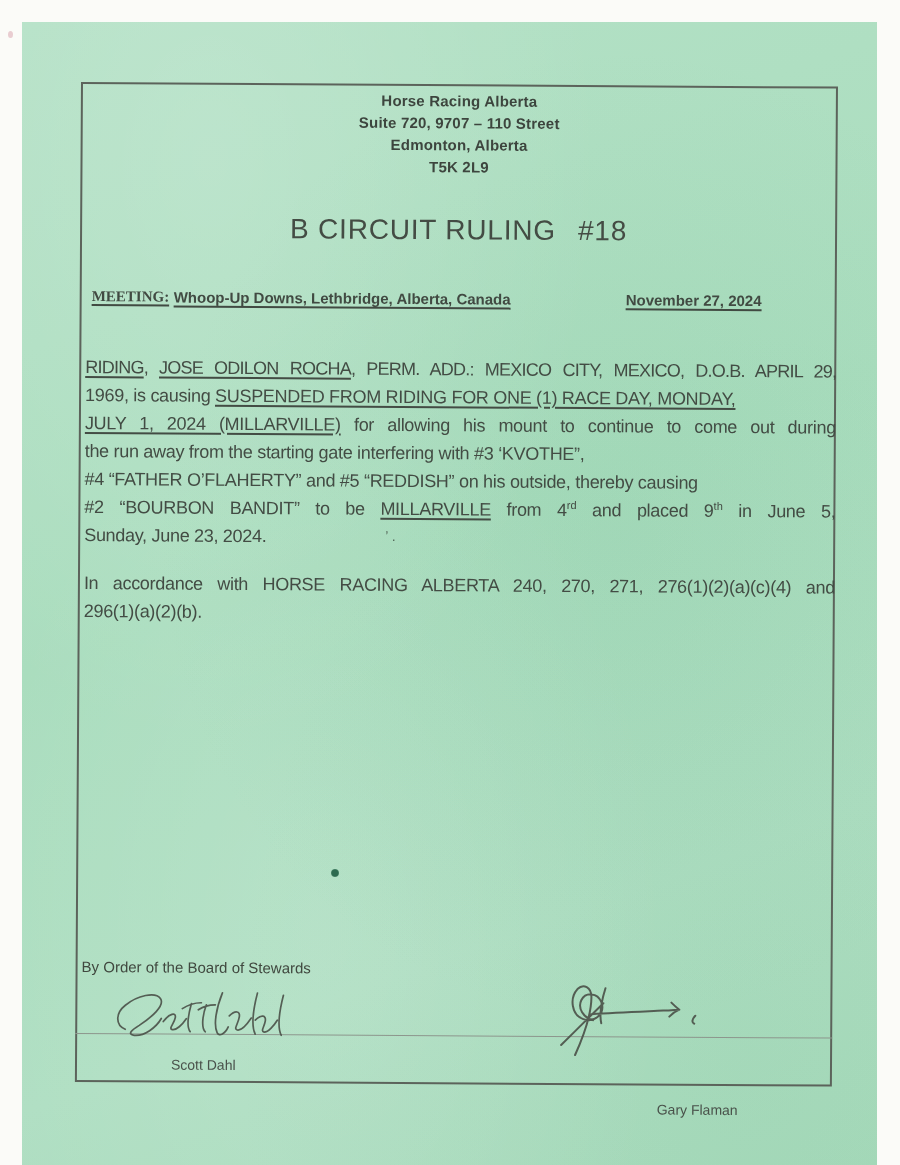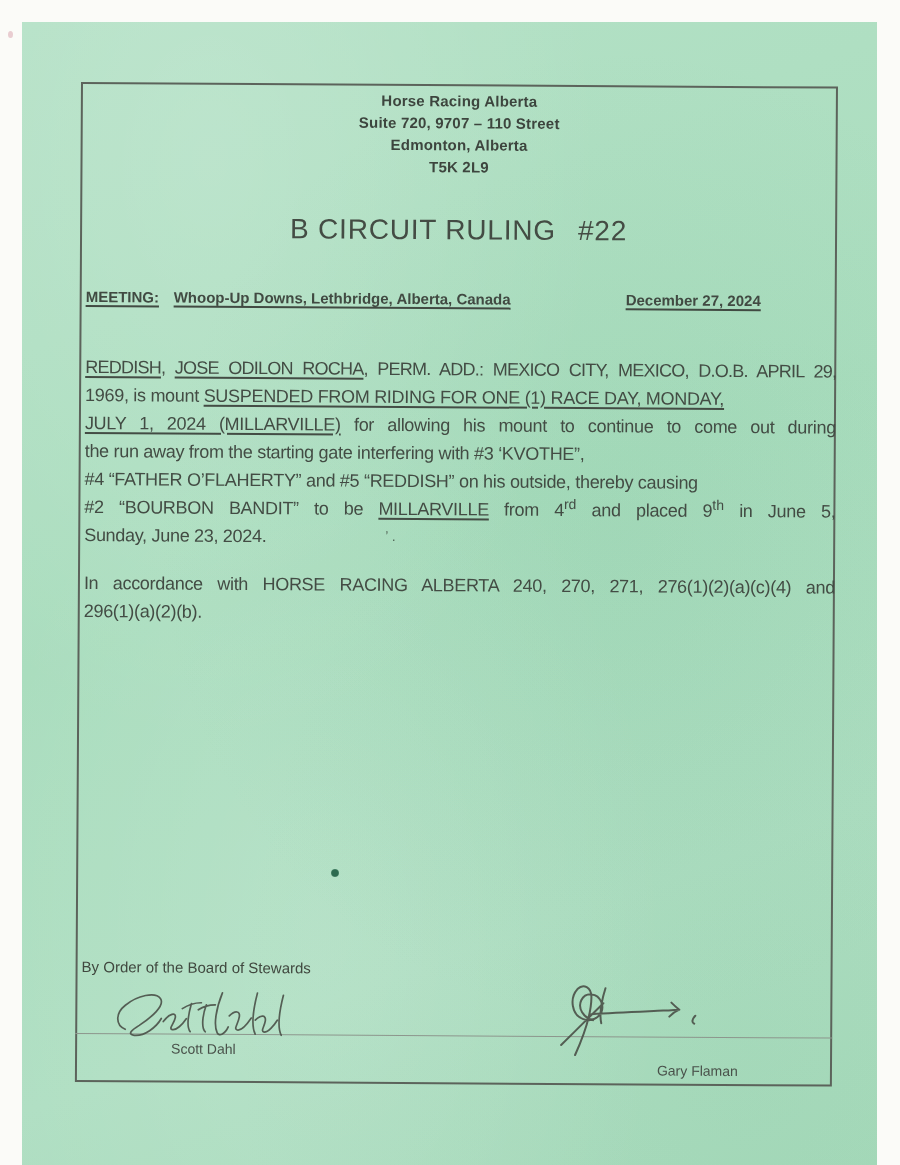--- a/index.html
+++ b/index.html
@@ -24,46 +24,46 @@
   .letterhead{position:absolute;top:6px;left:0;width:100%;text-align:center;
               font-size:15px;font-weight:bold;line-height:22px;color:#3d453e;letter-spacing:.2px;}
 
   .title{position:absolute;top:130px;left:0;width:100%;text-align:center;
          font-size:28px;letter-spacing:.8px;color:#444c44;}
   .title .num{margin-left:22px;}
 
   .meeting{position:absolute;top:206px;left:0;width:100%;height:22px;
            font-size:15px;font-weight:bold;color:#414a42;}
   .meeting span{text-decoration:underline;text-underline-offset:3px;text-decoration-thickness:1.5px;}
-  .m-label{position:absolute;left:6px;}
+  .m-label{position:absolute;left:12px;font-family:Liberation Serif, serif;}
   .m-venue{position:absolute;left:94px;}
   .m-date{position:absolute;left:546px;}
 
   .bodytext{position:absolute;left:6px;width:751px;font-size:18px;line-height:28px;
             color:#434c44;letter-spacing:-.3px;}
   .ruling-p{top:271px;}
   .legal-p{top:487px;}
   .line{min-height:28px;}
   .jfull{text-align:justify;text-align-last:justify;}
   .tight{letter-spacing:-.75px;}
   .u{text-decoration:underline;text-underline-offset:3px;text-decoration-thickness:1.5px;}
-  sup{font-size:14px;line-height:0;vertical-align:super;letter-spacing:0;}
+  sup{font-size:11px;line-height:0;vertical-align:super;letter-spacing:0;}
 
   .artifact{position:absolute;left:307px;top:444px;font-size:14px;color:rgba(62,74,64,.8);}
 
   .by-order{position:absolute;left:6px;top:876px;font-size:15px;color:#40483f;}
 
   .sig-rule{position:absolute;left:0;top:951px;width:757px;height:0;border-top:1px solid #8d968d;}
 
   .sig-svg{position:absolute;}
   .sig-scott{left:34px;top:903px;width:195px;height:62px;}
   .sig-gary{left:470px;top:896px;width:160px;height:80px;}
-  .sig-name{position:absolute;font-size:14px;color:#49514a;}
+  .sig-name{position:absolute;font-size:14px;color:#49514a;margin-top:16px;}
   .name-scott{left:96px;top:958px;}
-  .name-gary{left:582px;top:977px;}
+  .name-gary{left:582px;top:1000px;}
 
   
   .ink-dot{position:absolute;left:309px;top:847px;width:8px;height:8px;border-radius:50%;
            background:radial-gradient(circle,#2d6b50 0 55%,rgba(45,107,80,.2) 100%);}
   .pink-dot{position:absolute;left:8px;top:31px;width:5px;height:7px;border-radius:50%;
             background:#e9cdd1;filter:blur(.5px);}
 </style>
 </head>
 <body>
 
@@ -77,32 +77,32 @@
       <div class="ruling-box"></div>
 
       <div class="letterhead">
         <div>Horse Racing Alberta</div>
         <div>Suite 720, 9707 – 110 Street</div>
         <div>Edmonton, Alberta</div>
         <div>T5K 2L9</div>
       </div>
 
       <div class="title">
-        <span>B CIRCUIT RULING</span><span class="num">#22</span>
+        <span>B CIRCUIT RULING</span><span class="num">#18</span>
       </div>
 
       <div class="meeting">
         <span class="m-label">MEETING:</span>
         <span class="m-venue">Whoop-Up Downs, Lethbridge, Alberta, Canada</span>
-        <span class="m-date">December 27, 2024</span>
+        <span class="m-date">November 27, 2024</span>
       </div>
 
       <div class="bodytext ruling-p">
-        <div class="line jfull tight"><span class="u">REDDISH</span><span>, </span><span class="u">JOSE ODILON ROCHA</span><span>, PERM. ADD.:  MEXICO CITY, MEXICO, D.O.B. APRIL 29,</span></div>
-        <div class="line"><span>1969, is mount </span><span class="u">SUSPENDED FROM RIDING FOR ONE (1) RACE DAY, MONDAY,</span></div>
+        <div class="line jfull tight"><span class="u">RIDING</span><span>, </span><span class="u">JOSE ODILON ROCHA</span><span>, PERM. ADD.:  MEXICO CITY, MEXICO, D.O.B. APRIL 29,</span></div>
+        <div class="line"><span>1969, is causing </span><span class="u">SUSPENDED FROM RIDING FOR ONE (1) RACE DAY, MONDAY,</span></div>
         <div class="line jfull"><span class="u">JULY 1, 2024 (MILLARVILLE)</span><span> for allowing his mount to continue to come out during</span></div>
         <div class="line">the run away from the starting gate interfering with #3 ‘KVOTHE”,</div>
         <div class="line">#4 “FATHER O’FLAHERTY” and #5 “REDDISH” on his outside, thereby causing</div>
         <div class="line jfull"><span>#2 “BOURBON BANDIT” to be </span><span class="u">MILLARVILLE</span><span> from 4</span><sup>rd</sup><span> and placed 9</span><sup>th</sup><span> in June 5,</span></div>
         <div class="line">Sunday, June 23, 2024.</div>
       </div>
 
       <span class="artifact">’ .</span>
 
       <div class="bodytext legal-p">

